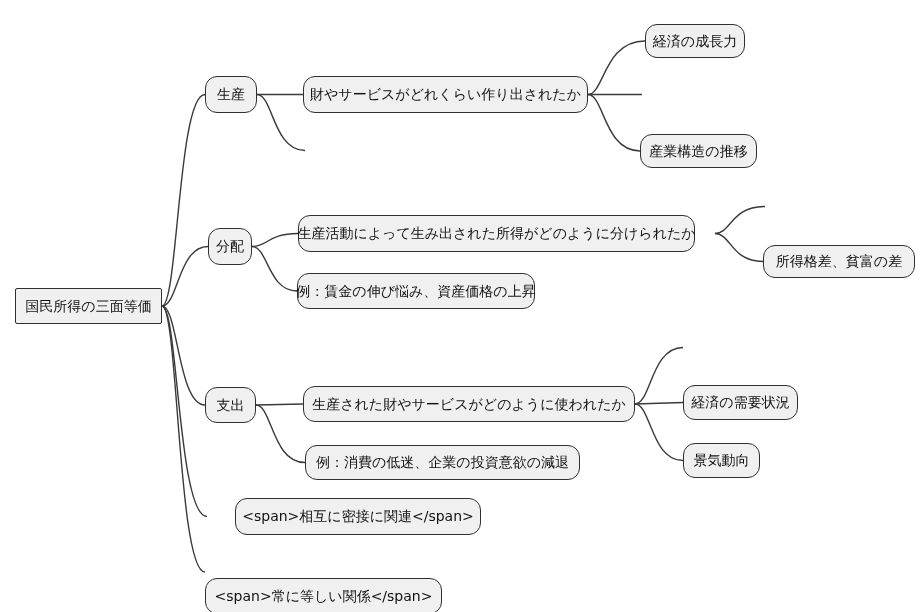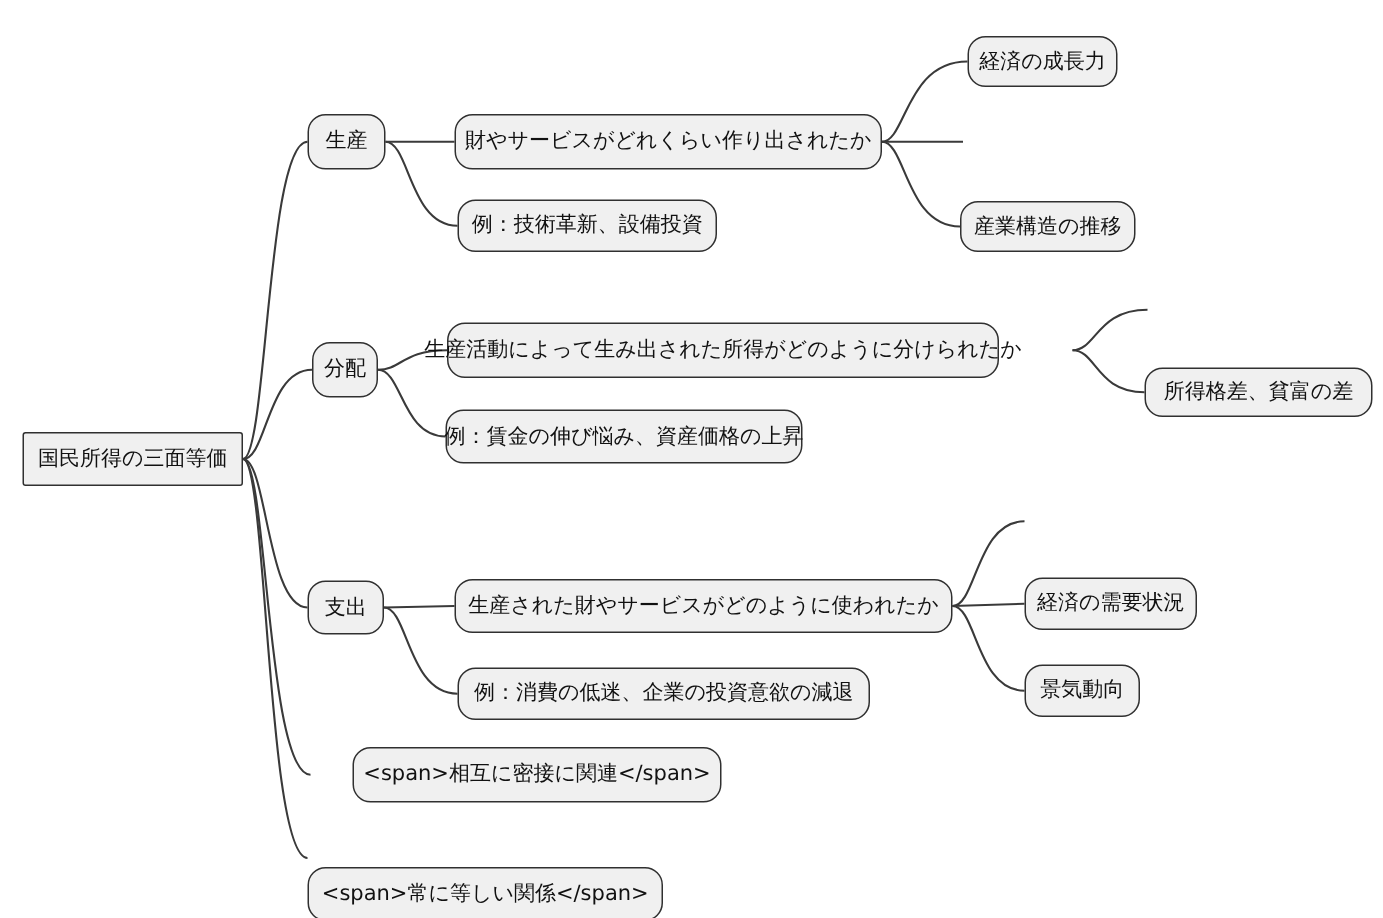--- a/index.html
+++ b/index.html
@@ -74,26 +74,25 @@
     <path d="M256,405 C272,405 272,462.5 305,462.5"></path>
     <path d="M635,404 C651,404 651,347.5 683,347.5"></path>
     <path d="M635,404 L683,402.5"></path>
     <path d="M635,404 C651,404 651,460.5 683,460.5"></path>
   </svg>
 
   <div class="node root" style="left:15px; top:288px; width:147px; height:36px;">国民所得の三面等価</div>
 
   <div class="node" style="left:205px; top:76px; width:52px; height:37px;">生産</div>
   <div class="node" style="left:303px; top:76px; width:285px; height:37px;">財やサービスがどれくらい作り出されたか</div>
-  <div class="node" style="left:305px; top:133px; width:173px; height:35px;">例：技術革新、設備投資</div>
   <div class="node" style="left:645px; top:24px; width:100px; height:34px;">経済の成長力</div>
   <div class="node" style="left:640px; top:134px; width:117px; height:34px;">産業構造の推移</div>
 
   <div class="node" style="left:208px; top:228px; width:44px; height:37px;">分配</div>
-  <div class="node" style="left:298px; top:215px; width:368px; height:37px;text-align:center;">生産活動によって生み出された所得がどのように分けられたか</div>
+  <div class="node" style="left:298px; top:215px; width:397px; height:37px;text-align:center;">生産活動によって生み出された所得がどのように分けられたか</div>
   <div class="node" style="left:297px; top:273px; width:238px; height:36px;">例：賃金の伸び悩み、資産価格の上昇</div>
   <div class="node" style="left:763px; top:245px; width:152px; height:33px;">所得格差、貧富の差</div>
 
   <div class="node" style="left:205px; top:387px; width:51px; height:36px;">支出</div>
   <div class="node" style="left:303px; top:386px; width:332px; height:36px;">生産された財やサービスがどのように使われたか</div>
   <div class="node" style="left:305px; top:445px; width:275px; height:35px;">例：消費の低迷、企業の投資意欲の減退</div>
   <div class="node" style="left:683px; top:385px; width:115px; height:35px;">経済の需要状況</div>
   <div class="node" style="left:683px; top:443px; width:77px; height:35px;">景気動向</div>
 
   <div class="node" style="left:207px; top:498px; width:246px; height:37px;margin-left:28px;">&lt;span&gt;相互に密接に関連&lt;/span&gt;</div>

